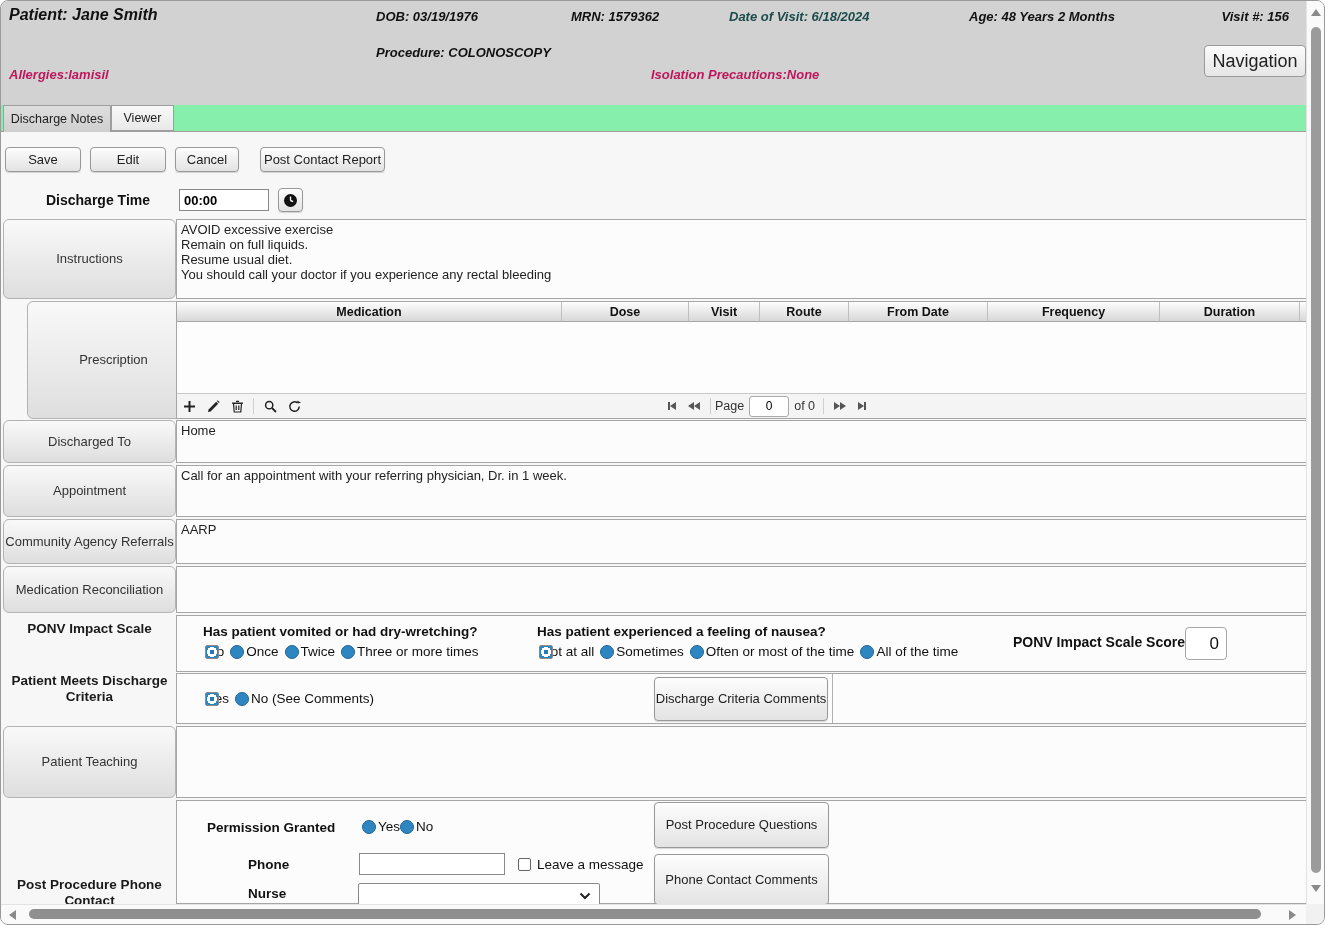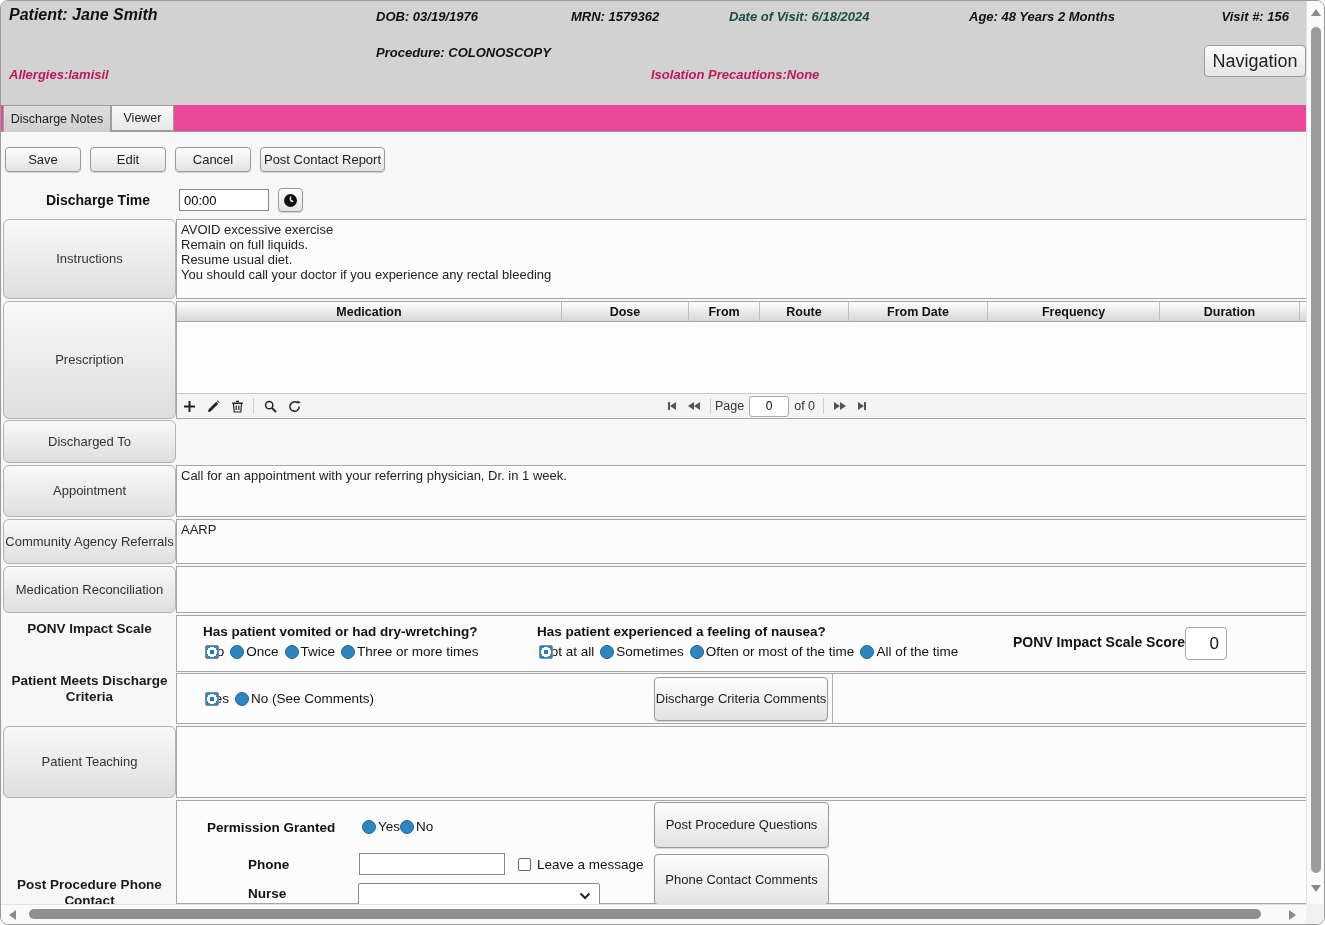--- a/index.html
+++ b/index.html
@@ -5,21 +5,21 @@
   html,body{margin:0;padding:0;background:#ffffff;font-family:"Liberation Sans",sans-serif;}
   .app{position:relative;width:1323px;height:923px;border:1px solid #9a9a9a;border-radius:8px;overflow:hidden;background:#f7f7f7;}
   
   .hdr{position:absolute;left:0;top:0;width:100%;height:104px;background:#d2d2d2;border-bottom:1px solid #bdbdbd;}
   .hdr span{position:absolute;font-style:italic;font-weight:bold;font-size:13px;color:#111;white-space:nowrap;}
   .hdr .patient{font-size:16px;}
   .hdr .visitdate{color:#1d4b4b;}
   .hdr .alert{color:#be185d;text-align:right;}
   .navbtn{position:absolute;background:linear-gradient(#fbfbfb,#e6e6e6);border:1px solid #9a9a9a;border-radius:4px;font-size:18px;color:#222;display:flex;align-items:center;justify-content:center;cursor:pointer;}
   
-  .tabbar{position:absolute;left:0;top:104px;width:100%;height:27px;background:#ec4899;border-bottom:1px solid #9e9e9e;box-sizing:border-box;}
+  .tabbar{position:absolute;left:0;top:104px;width:100%;height:27px;background:#86efac;border-bottom:1px solid #9e9e9e;box-sizing:border-box;}
   .tab{position:absolute;top:0;height:26px;border:1px solid #9e9e9e;box-sizing:border-box;display:flex;align-items:center;justify-content:center;font-size:12.5px;color:#222;cursor:pointer;}
   .tab.active{background:linear-gradient(#dedede,#cfcfcf);border-bottom:none;height:27px;}
   .tab.inactive{background:linear-gradient(#f8f8f8,#e9e9e9);}
   
   .btn{position:absolute;background:linear-gradient(#fdfdfd,#e3e3e3);border:1px solid #999;border-radius:4px;font-size:13px;color:#222;display:flex;align-items:center;justify-content:center;text-align:center;box-sizing:border-box;cursor:pointer;box-shadow:0 1px 1px rgba(0,0,0,0.15);}
   
   .side-btn{position:absolute;left:2px;width:173px;background:linear-gradient(#f9f9f9,#dedede);border:1px solid #b3b3b3;border-radius:6px;display:flex;align-items:center;justify-content:center;text-align:center;font-size:13px;color:#333;box-sizing:border-box;line-height:16px;}
   .side-label{position:absolute;left:2px;width:173px;display:flex;align-items:flex-start;justify-content:center;text-align:center;font-size:13.5px;font-weight:bold;color:#1a1a1a;line-height:16px;}
   
   .panel{position:absolute;left:175px;width:1132px;background:#fcfcfc;border:1px solid #a6a6a6;box-sizing:border-box;font-size:13px;color:#222;}
@@ -77,46 +77,46 @@
     <div class="navbtn" style="left:1203px;top:44px;width:100px;height:30px;">Navigation</div>
   </div>
 
   <div class="tabbar">
     <div class="tab active" style="left:2px;width:108px;">Discharge Notes</div>
     <div class="tab inactive" style="left:110px;width:63px;">Viewer</div>
   </div>
 
   <div class="btn" style="left:4px;top:146px;width:76px;height:25px;">Save</div>
   <div class="btn" style="left:89px;top:146px;width:76px;height:25px;">Edit</div>
-  <div class="btn" style="left:174px;top:146px;width:76px;height:25px;">Cancel</div>
+  <div class="btn" style="left:174px;top:146px;width:64px;height:25px;">Cancel</div>
   <div class="btn" style="left:259px;top:146px;width:125px;height:25px;">Post Contact Report</div>
 
   <span class="bold-lbl" style="left:45px;top:191px;">Discharge Time</span>
-  <input class="tin" style="left: 178px; top: 188px; width: 90px; height: 22px;" value="00:00">
+  <input class="tin" style="left: 178px; top: 188px; width: 90px; height: 22px; font-weight: bold;" value="00:00">
   <div class="btn" style="left:277px;top:187px;width:25px;height:24px;">
     <svg width="15" height="15" viewBox="0 0 15 15">
         <circle cx="7.5" cy="7.5" r="6.5" fill="#111"></circle>
         <path d="M7.5 7.5 V3.6 M7.5 7.5 L10.2 8.6" stroke="#fff" stroke-width="1.4" fill="none"></path>
       </svg>
   </div>
 
   <div class="side-btn" style="top:218px;height:80px;">Instructions</div>
   <div class="panel" style="top:218px;height:80px;">
     <div class="txt">AVOID excessive exercise
 Remain on full liquids.
 Resume usual diet.
 You should call your doctor if you experience any rectal bleeding</div>
   </div>
 
-  <div class="side-btn" style="top:300px;height:118px;">Prescription</div>
+  <div class="side-btn" style="top:300px;height:118px;margin-left:24px;">Prescription</div>
   <div class="panel" style="top:300px;height:118px;">
     <div class="thead">
       <div class="th" style="width:385px;">Medication</div>
       <div class="th" style="width:127px;">Dose</div>
-      <div class="th" style="width:71px;">From</div>
+      <div class="th" style="width:71px;">Visit</div>
       <div class="th" style="width:89px;">Route</div>
       <div class="th" style="width:139px;">From Date</div>
       <div class="th" style="width:172px;">Frequency</div>
       <div class="th" style="width:140px;">Duration</div>
       <div class="th" style="flex:1;border-right:none;"></div>
     </div>
     <div style="position:absolute;top:20px;left:0;right:0;bottom:24px;background:#fdfdfd;"></div>
     <div class="gridbar">
       <span class="tico">
           <svg width="13" height="13" viewBox="0 0 13 13">
@@ -168,20 +168,23 @@
           </span>
         <span class="pgbtn">
             <span class="tri-r"></span>
             <span class="pbar"></span>
           </span>
       </div>
     </div>
   </div>
 
   <div class="side-btn" style="top:419px;height:43px;">Discharged To</div>
+  <div class="panel" style="top:419px;height:43px;">
+    <div class="txt">Home</div>
+  </div>
 
   <div class="side-btn" style="top:464px;height:52px;">Appointment</div>
   <div class="panel" style="top:464px;height:52px;">
     <div class="txt">Call for an appointment with your referring physician, Dr.  in 1 week.</div>
   </div>
 
   <div class="side-btn" style="top:518px;height:45px;">Community Agency Referrals</div>
   <div class="panel" style="top:518px;height:45px;">
     <div class="txt">AARP</div>
   </div>

